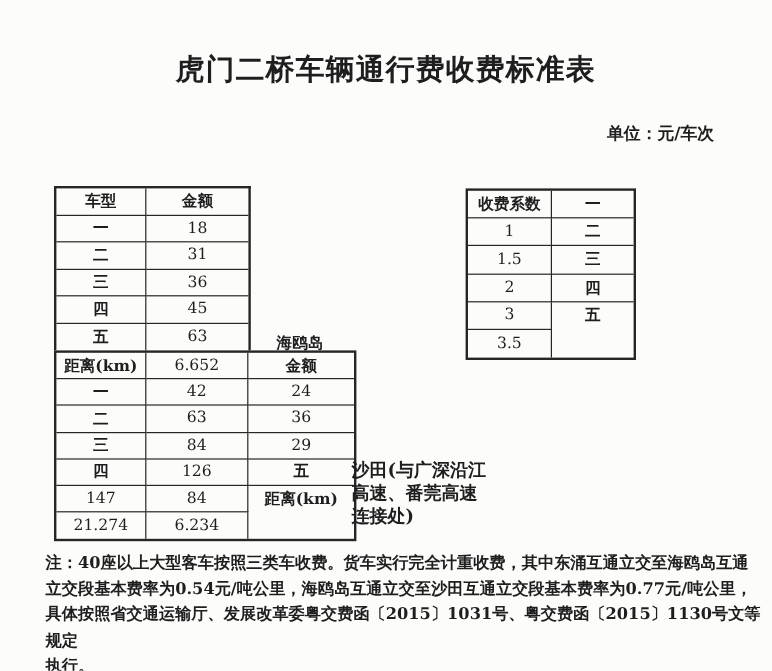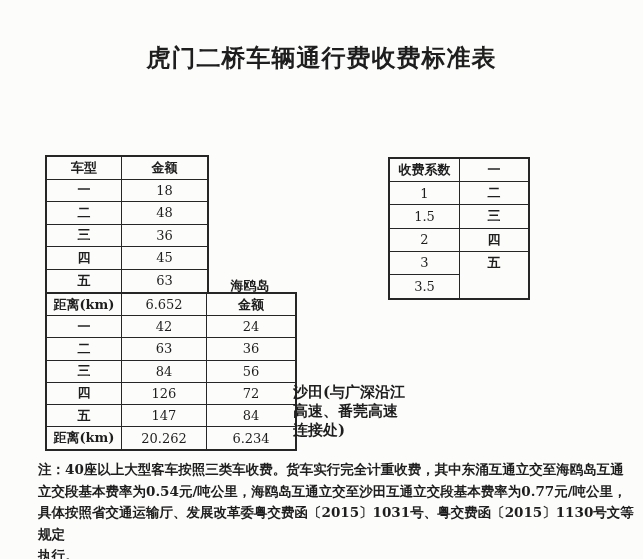--- a/index.html
+++ b/index.html
@@ -60,30 +60,31 @@
     position:absolute;left:38px;top:459px;width:596px;
     font-size:13.5px;font-weight:bold;line-height:21.5px;
   }
 </style>
 </head>
 <body>
 
 <div class="page">
 
   <div class="title">虎门二桥车辆通行费收费标准表</div>
+  <div class="unit">单位：元/车次</div>
 
 
   <div class="t tA">
     <div class="c zh">车型</div>
     <div class="c zh">金额</div>
 
     <div class="c zh">一</div>
     <div class="c num">18</div>
     <div class="c zh">二</div>
-    <div class="c num">48</div>
+    <div class="c num">31</div>
     <div class="c zh">三</div>
     <div class="c num">36</div>
     <div class="c zh">四</div>
     <div class="c num">45</div>
     <div class="c zh">五</div>
     <div class="c num">63</div>
   </div>
 
   <div class="haiou">海鸥岛</div>
 
@@ -93,30 +94,29 @@
     <div class="c zh">金额</div>
 
     <div class="c zh">一</div>
     <div class="c num">42</div>
     <div class="c num">24</div>
     <div class="c zh">二</div>
     <div class="c num">63</div>
     <div class="c num">36</div>
     <div class="c zh">三</div>
     <div class="c num">84</div>
-    <div class="c num">56</div>
+    <div class="c num">29</div>
     <div class="c zh">四</div>
     <div class="c num">126</div>
-    <div class="c num">72</div>
     <div class="c zh">五</div>
     <div class="c num">147</div>
     <div class="c num">84</div>
 
     <div class="c zh">距离(km)</div>
-    <div class="c num">20.262</div>
+    <div class="c num">21.274</div>
     <div class="c num">6.234</div>
   </div>
 
   <div class="shatian">
     <div>沙田(与广深沿江</div>
     <div>高速、番莞高速</div>
     <div>连接处)</div>
   </div>
 
   <div class="t tC">

